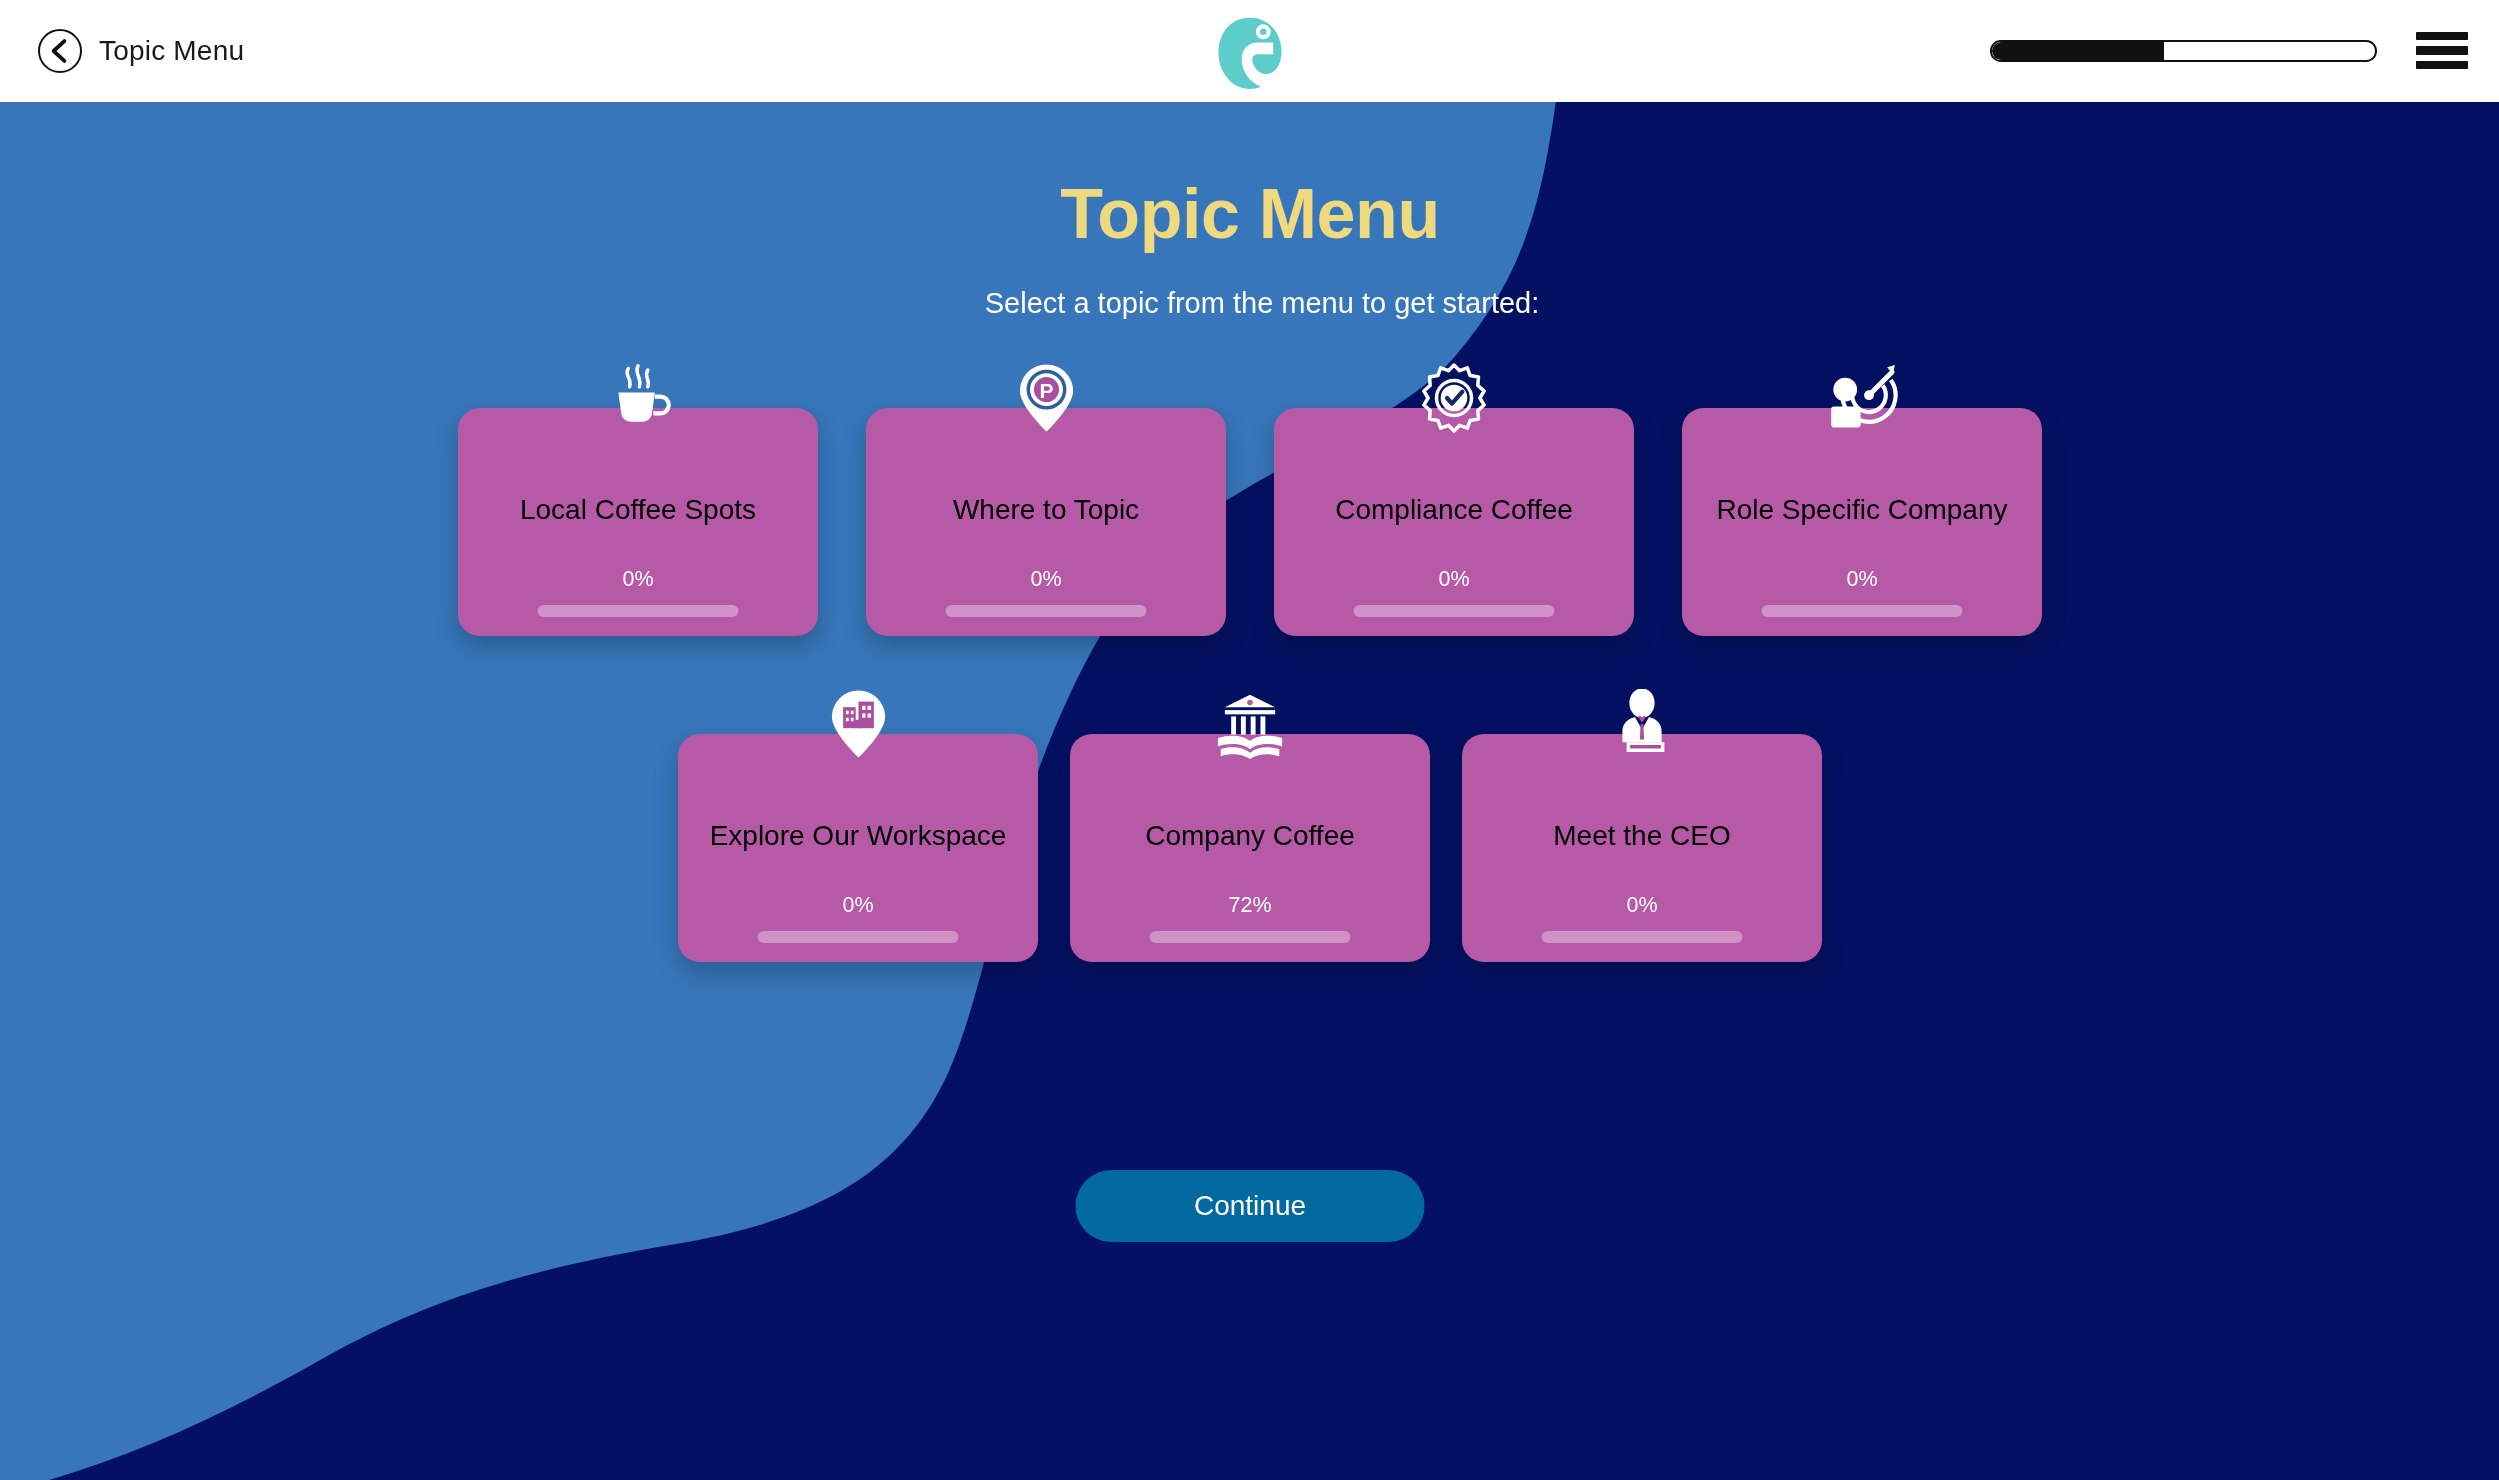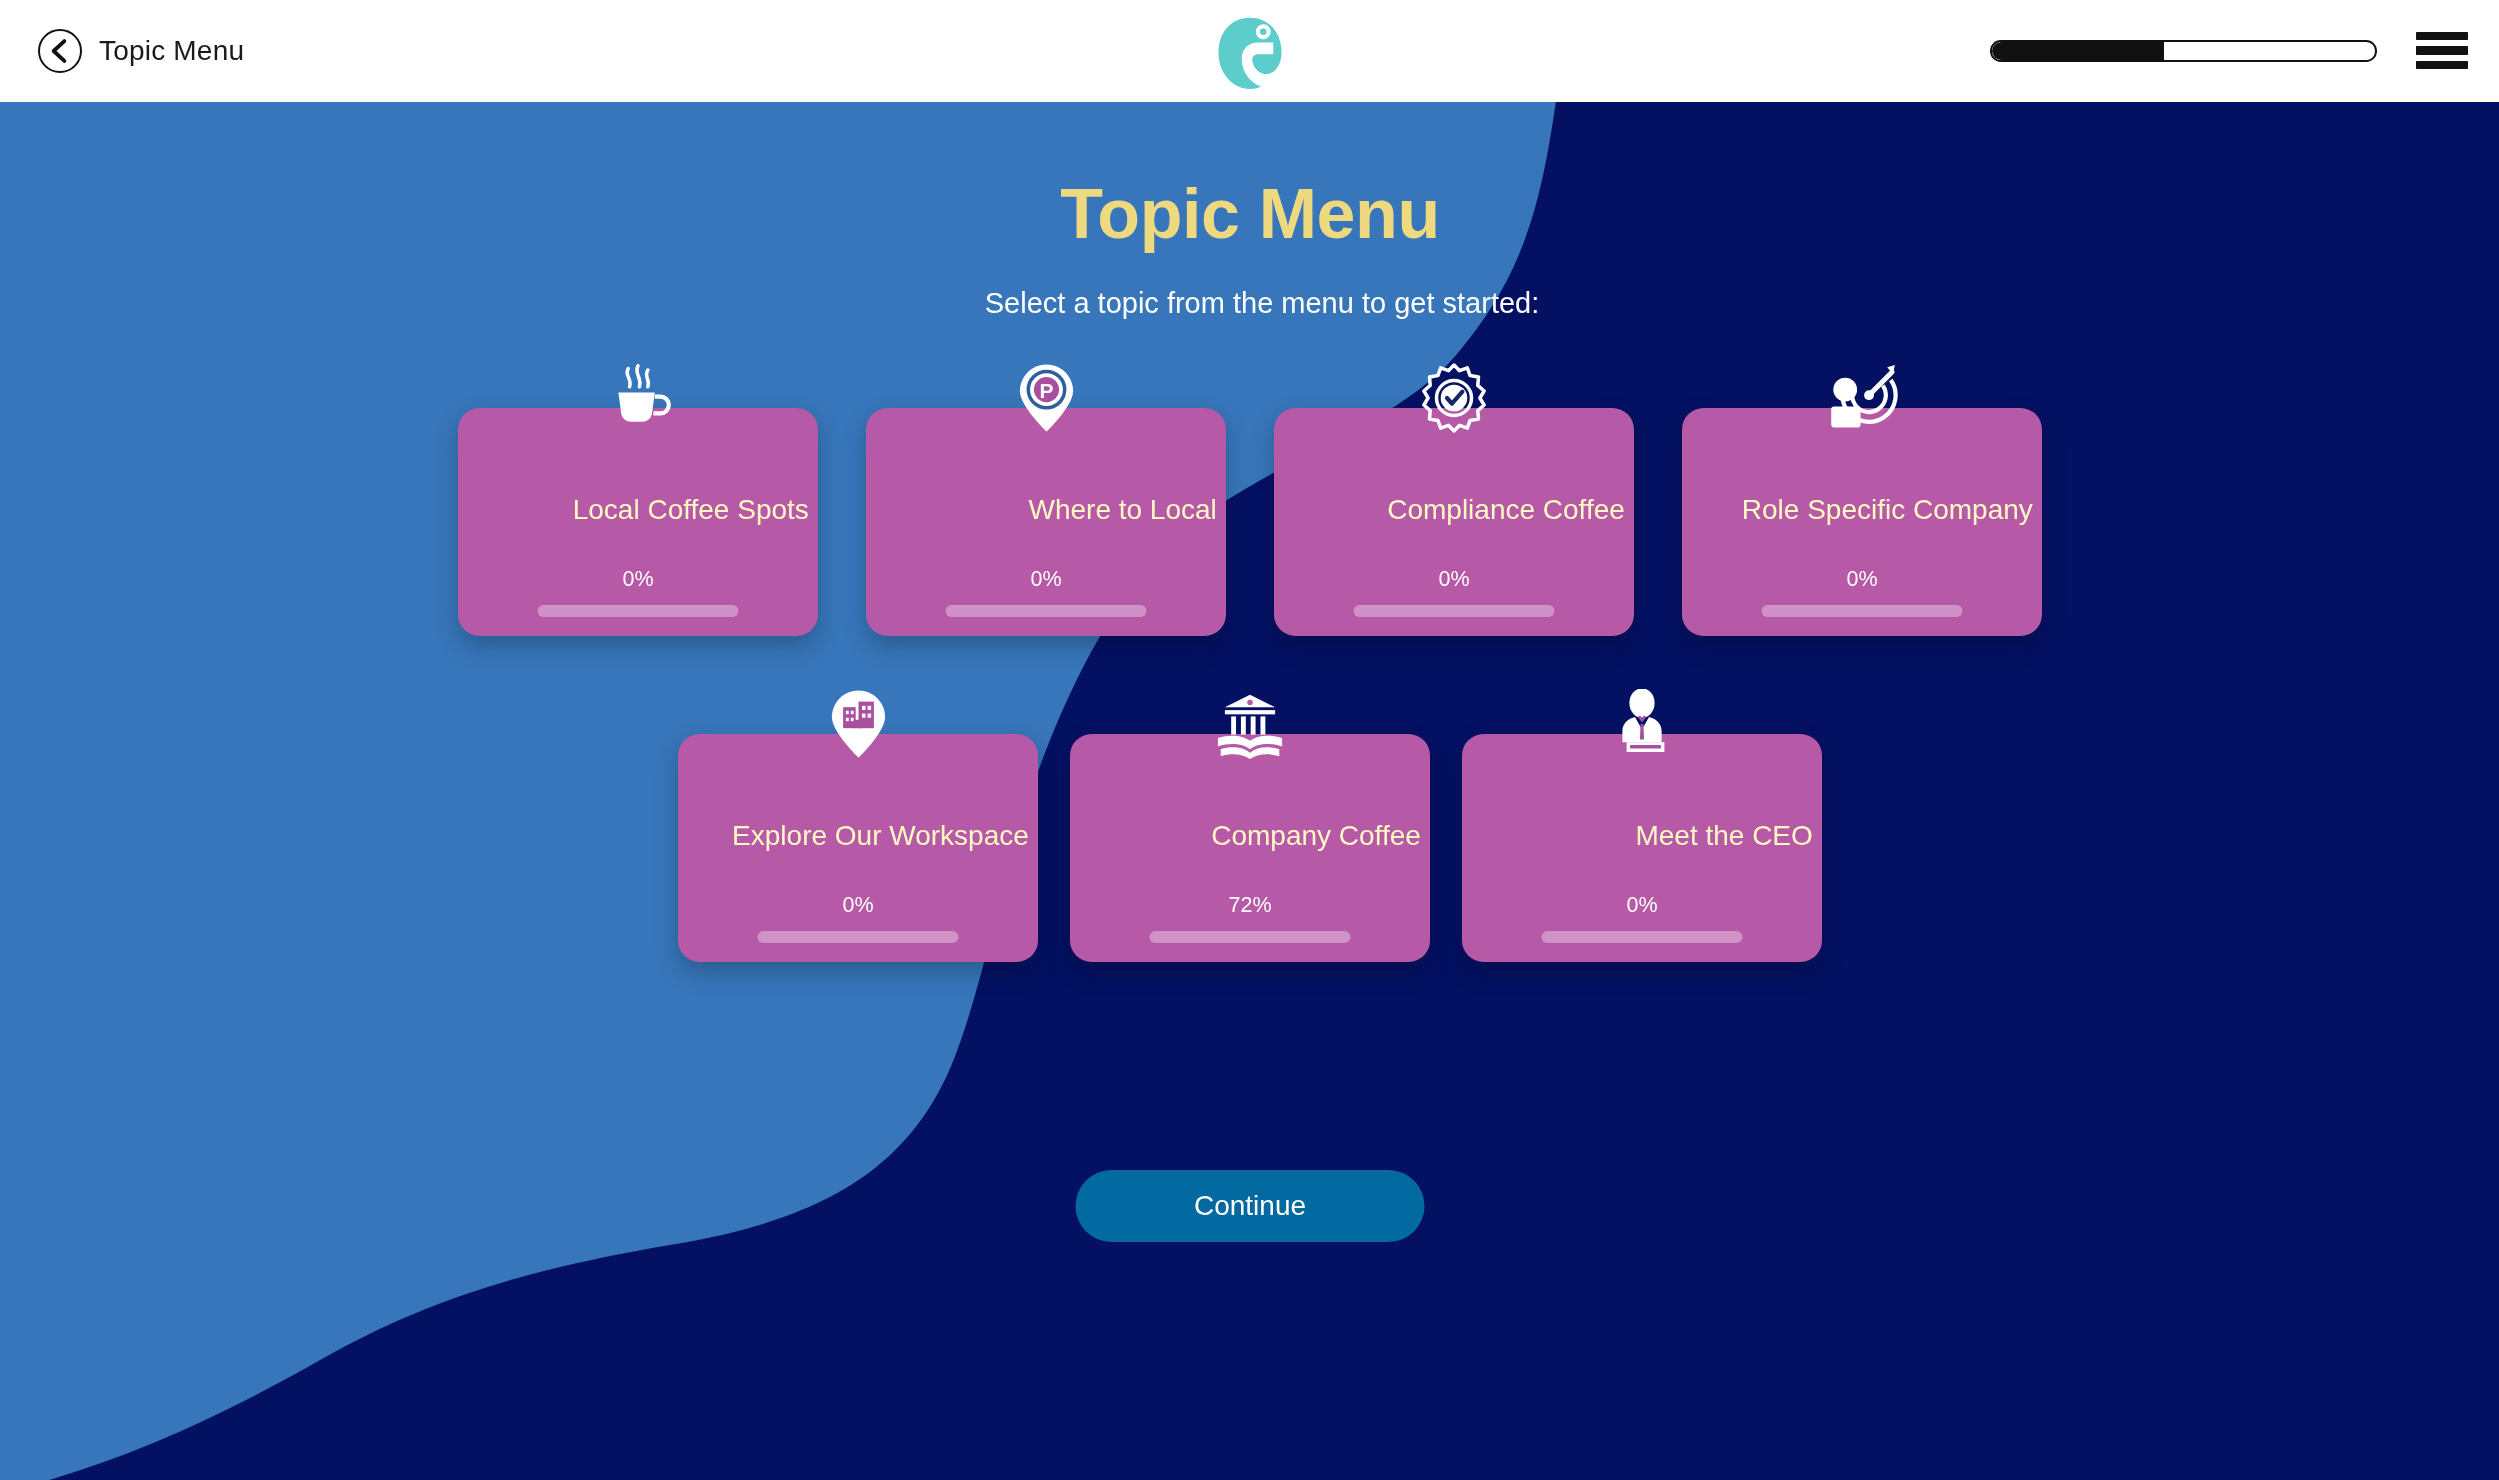--- a/index.html
+++ b/index.html
@@ -156,23 +156,23 @@
     height: 74px;
     display: flex;
     align-items: flex-end;
     justify-content: center;
     pointer-events: none;
   }
   .card-title {
     position: absolute;
     top: 86px;
     width: 100%;
-    text-align: right;
+    text-align: center;
     font-size: 28px;
-    color: #fef9c3;
+    color: #000000;
     font-weight: 400;
     padding: 0 9.2px;
   }
   .card-pct {
     position: absolute;
     top: 159px;
     width: 100%;
     text-align: center;
     font-size: 21.5px;
     color: #ffffff;
@@ -284,21 +284,21 @@
 
   <div class="topic-card">
     <span class="card-icon">
           <svg width="61" height="70" viewBox="0 0 80 100">
      <path d="M40 2 C19 2 2 19 2 40 C2 62 40 98 40 98 C40 98 78 62 78 40 C78 19 61 2 40 2 Z" fill="#fff"></path>
      <circle cx="40" cy="38" r="26" fill="none" stroke="#2d5f9e" stroke-width="5"></circle>
      <circle cx="40" cy="38" r="18" fill="#a94fa0"></circle>
      <text x="40" y="50" font-family="Liberation Sans, sans-serif" font-size="30" font-weight="700" fill="#fff" text-anchor="middle">P</text>
    </svg>
         </span>
-    <span class="card-title">Where to Local</span>
+    <span class="card-title">Where to Topic</span>
     <span class="card-pct">0%</span>
     <span class="card-bar">
       <span class="card-bar-fill" style="width: 0%;"></span>
     </span>
   </div>
 
   <div class="topic-card">
     <span class="card-icon">
           <svg width="70" height="70" viewBox="0 0 100 100">
      <path d="M50 3 L58 11 L69 7 L73 18 L85 20 L84 32 L93 40 L87 50 L93 60 L84 68 L85 80

